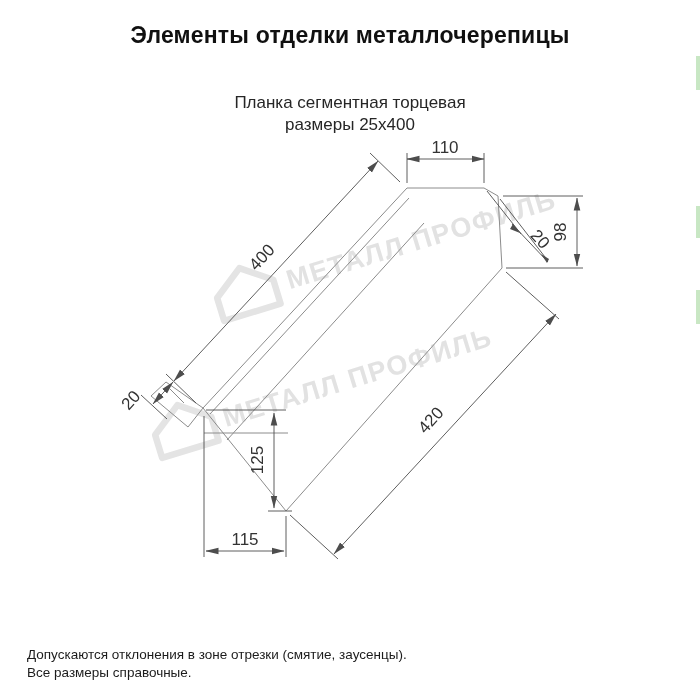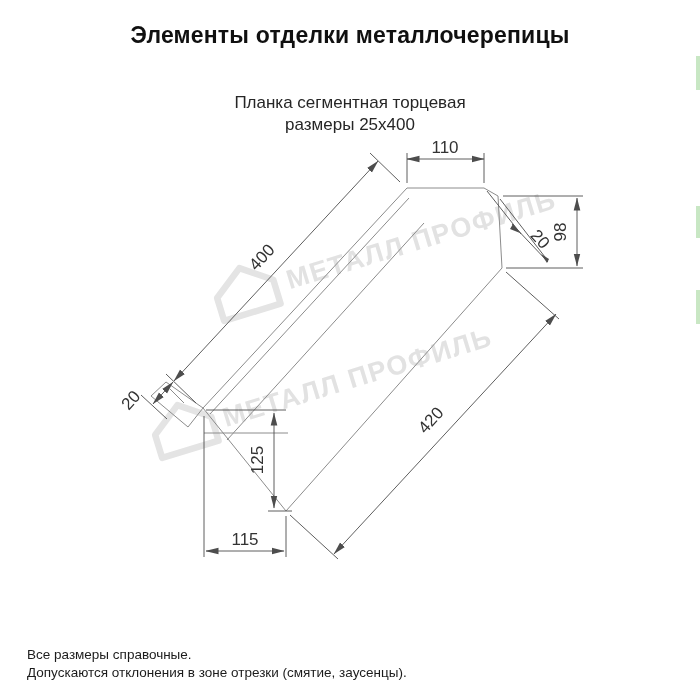--- a/index.html
+++ b/index.html
@@ -109,17 +109,17 @@
     </g>
 
     <g opacity="0.85">
       <rect x="696" y="56" width="4" height="34" fill="#bfe3ba"></rect>
       <rect x="696" y="206" width="4" height="32" fill="#bfe3ba"></rect>
       <rect x="696" y="290" width="4" height="34" fill="#bfe3ba"></rect>
     </g>
   </svg>
 
   <div class="footnotes">
+    <div>Допускаются отклонения в зоне отрезки (смятие, заусенцы).</div>
     <div>Все размеры справочные.</div>
-    <div>Допускаются отклонения в зоне отрезки (смятие, заусенцы).</div>
   </div>
 
 </div>
 
 </body></html>

